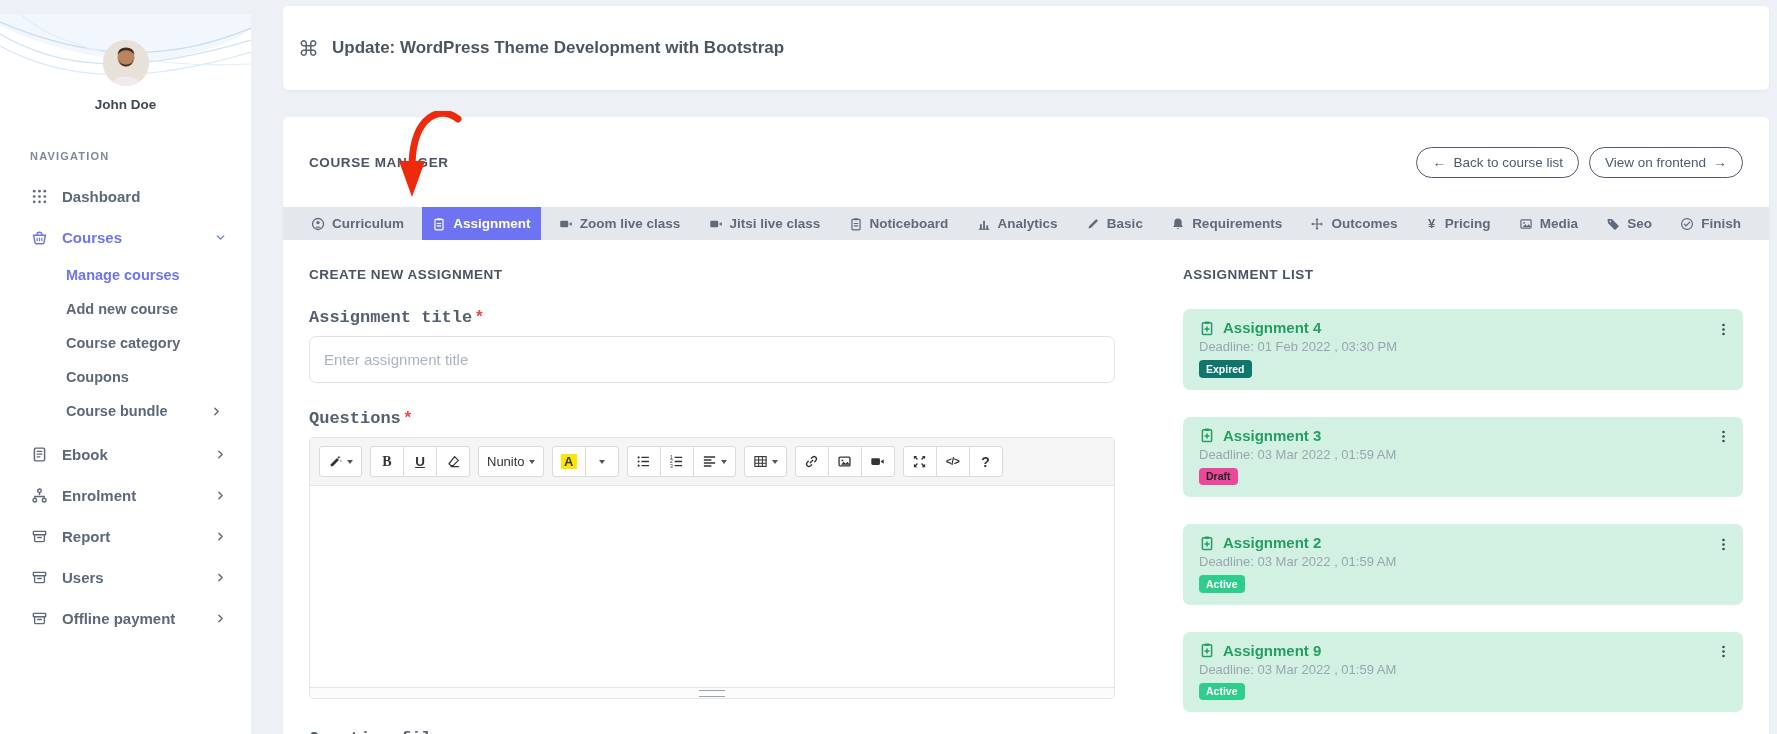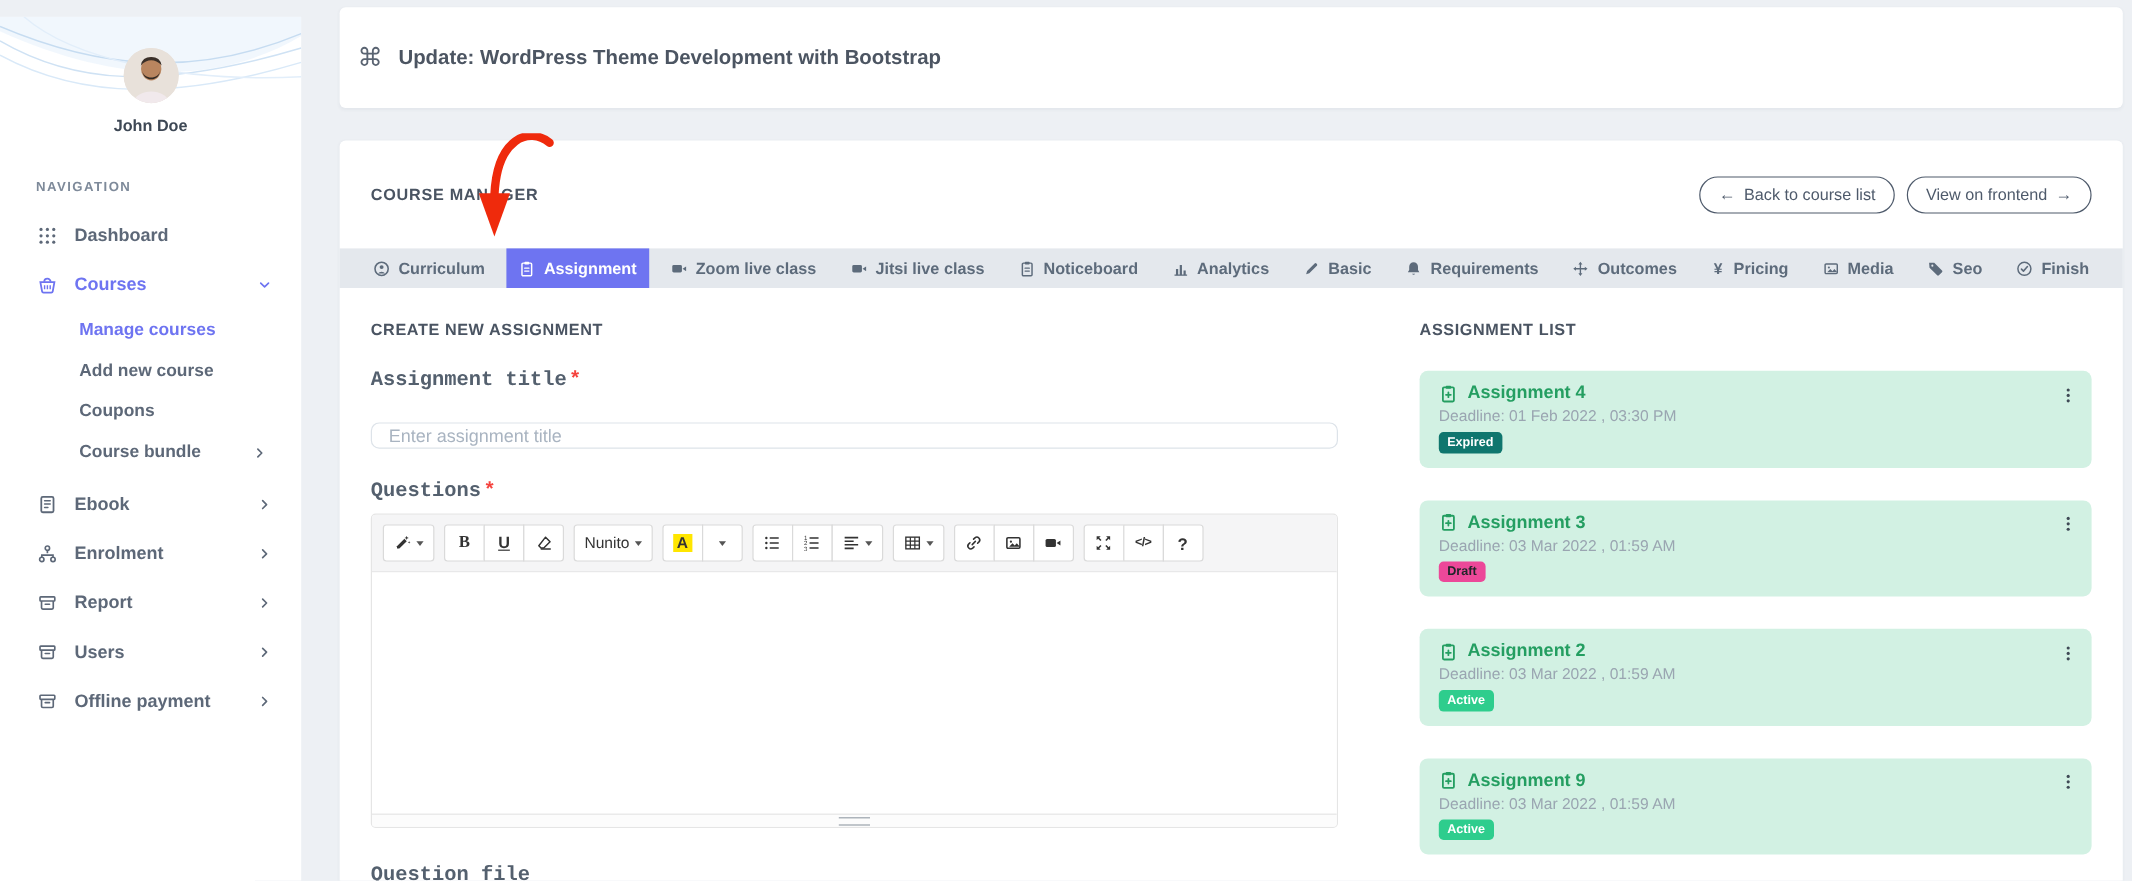--- a/index.html
+++ b/index.html
@@ -47,21 +47,21 @@
   .tab.active{background:var(--accent);color:#fff;}
   .tab.active .tab-ico{color:#fff;}
   .txt-ico{font-size:13px;font-weight:600;line-height:1;width:auto;min-width:12px;}
 
   .card-body{display:flex;gap:68px;padding:27px 26px;}
   .col-left{width:806px;flex:none;}
   .col-right{flex:1;min-width:0;}
   .section-title{font-size:13.5px;font-weight:700;letter-spacing:.5px;color:#4a5462;}
   .field-label{margin-top:26px;font-size:17px;font-weight:600;color:#54606e;font-family:Liberation Mono, monospace;}
   .req{color:#f5433e;margin-left:2px;}
-  .text-input{margin-top:25px;width:100%;height:22px;border:1px solid #dde3e9;border-radius:7px;padding:0 14px;font-size:15px;color:#4a5462;font-family:inherit;outline:none;background:#fff;box-sizing:border-box;}
+  .text-input{margin-top:9px;width:100%;height:47px;border:1px solid #dde3e9;border-radius:7px;padding:0 14px;font-size:15px;color:#4a5462;font-family:inherit;outline:none;background:#fff;box-sizing:border-box;}
   .text-input::placeholder{color:#a9b4c1;}
 
   
   .editor{margin-top:9px;border:1px solid #e5e5e5;border-radius:4px;overflow:hidden;}
   .toolbar{background:#f5f5f6;border-bottom:1px solid #e5e5e5;padding:8px 9px;display:flex;gap:8px;flex-wrap:wrap;}
   .btn-group{display:inline-flex;}
   .tb-btn{background:#fff;border:1px solid #dadada;height:31px;min-width:34px;padding:0 8px;display:inline-flex;align-items:center;justify-content:center;gap:4px;margin-left:-1px;cursor:pointer;color:#333;font-family:inherit;font-size:13px;}
   .btn-group .tb-btn:first-child{border-radius:3px 0 0 3px;margin-left:0;}
   .btn-group .tb-btn:last-child{border-radius:0 3px 3px 0;}
   .btn-group .tb-btn:only-child{border-radius:3px;text-align:center;}
@@ -149,20 +149,23 @@
               <path d="M4 6l4 4 4-4" fill="none" stroke="currentColor" stroke-width="1.7" stroke-linecap="round" stroke-linejoin="round"></path>
             </svg>
           </span>
         </div>
         <div class="submenu">
           <div class="sub-item active">
             <span class="sub-label">Manage courses</span>
           </div>
           <div class="sub-item">
             <span class="sub-label">Add new course</span>
+          </div>
+          <div class="sub-item">
+            <span class="sub-label">Course category</span>
           </div>
           <div class="sub-item">
             <span class="sub-label">Coupons</span>
           </div>
           <div class="sub-item">
             <span class="sub-label">Course bundle</span>
             <span class="side-chev">
               <svg viewBox="0 0 16 16" xmlns="http://www.w3.org/2000/svg">
                 <path d="M6 4l4 4-4 4" fill="none" stroke="currentColor" stroke-width="1.7" stroke-linecap="round" stroke-linejoin="round"></path>
               </svg>

